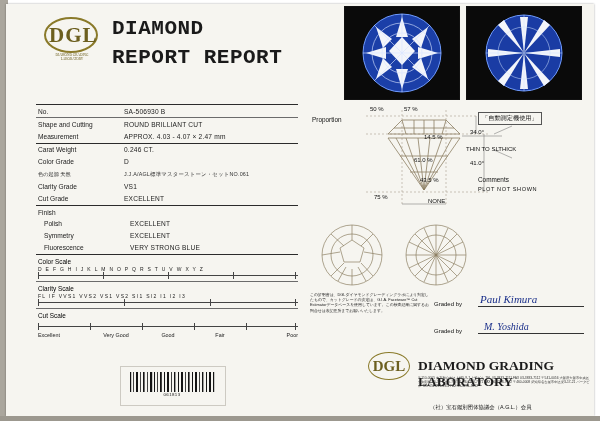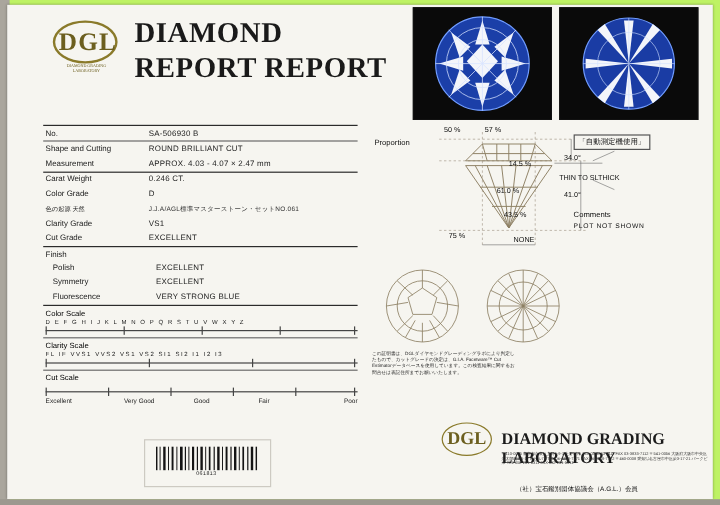--- a/index.html
+++ b/index.html
@@ -5,21 +5,21 @@
   html,body{margin:0;padding:0;}
   body{
     width:600px;height:421px;
     background:#b9b5ac;
     font-family:"Liberation Sans", sans-serif;
     overflow:hidden;
   }
   #page{
     position:relative;
     width:600px;height:421px;
-    background:#bef264;
+    background:#ffffff;
     box-sizing:border-box;
   }
   
   .sheet{
     position:absolute;left:6px;top:4px;width:588px;height:412px;
     background:#f6f5f0;
     box-shadow:0 0 2px rgba(0,0,0,.35);
   }
   .shade-left{position:absolute;left:0;top:0;width:8px;height:421px;background:#aaa69d;}
   .shade-bottom{position:absolute;left:0;bottom:0;width:600px;height:5px;background:#9c988f;}
@@ -39,22 +39,22 @@
     font-size:21px;font-weight:bold;color:#6c5f1f;
     letter-spacing:1px;text-align:center;line-height:26px;
   }
   .logo .sub{
     position:absolute;left:2px;top:36px;width:52px;
     font-size:3.4px;line-height:4.4px;color:#6c5f1f;text-align:center;
     font-family:"Liberation Serif", serif;
   }
   .title{
     position:absolute;left:112px;top:14px;
-    font-family:Liberation Serif, serif;
-    font-size:24px;font-weight:bold;color:#1a1a1a;
+    font-family:Liberation Mono, monospace;
+    font-size:21px;font-weight:bold;color:#1a1a1a;
     line-height:29px;letter-spacing:.5px;
   }
 
   
   .photo{
     position:absolute;background:#0b0b0b;border:1px solid #111;
   }
   .photo#photo-top{left:344px;top:6px;width:114px;height:92px;}
   .photo#photo-side{left:466px;top:6px;width:114px;height:92px;}
   .gemwrap{position:absolute;left:0;top:0;width:100%;height:100%;}
@@ -418,20 +418,34 @@
       <line x1="142" y1="60" x2="130" y2="33"></line>
       <line x1="103" y1="20" x2="130" y2="33"></line>
       <line x1="157" y1="20" x2="130" y2="33"></line>
       <line x1="103" y1="46" x2="130" y2="33"></line>
       <line x1="157" y1="46" x2="130" y2="33"></line>
     </g>
   </svg>
 
   <div class="notes">この証明書は、DGLダイヤモンドグレーディングラボにより判定したもので、カットグレードの決定は、G.I.A. Facetware™ Cut Estimatorデータベースを使用しています。この検査結果に関するお問合せは表記住所までお願いいたします。</div>
 
+  <div class="gradedby">
+    <div class="gline">
+      <div class="gl">Graded by</div>
+      <div class="sigwrap">
+        <div class="sig">Paul Kimura</div>
+      </div>
+    </div>
+    <div class="gline">
+      <div class="gl">Graded by</div>
+      <div class="sigwrap">
+        <div class="sig s2">M. Yoshida</div>
+      </div>
+    </div>
+  </div>
 
   <div class="barframe"></div>
   <div class="barcode">
     <svg class="bars" viewBox="0 0 88 20" preserveAspectRatio="none">
       <g fill="#141414">
         <rect x="2" y="0" width="1.2" height="20"></rect>
           <rect x="5" y="0" width="0.8" height="20"></rect>
         <rect x="8" y="0" width="2" height="20"></rect>
           <rect x="12" y="0" width="0.8" height="20"></rect>
         <rect x="15" y="0" width="1.6" height="20"></rect>

